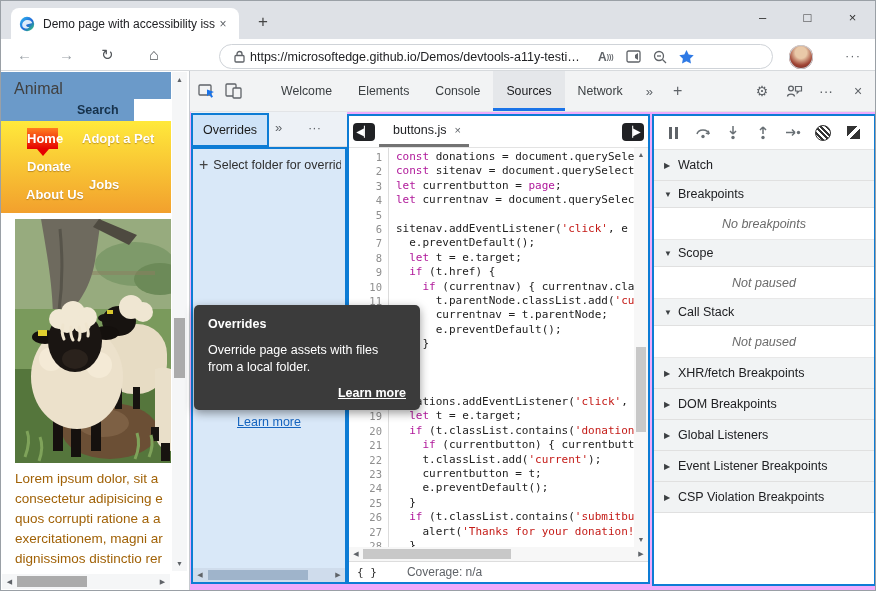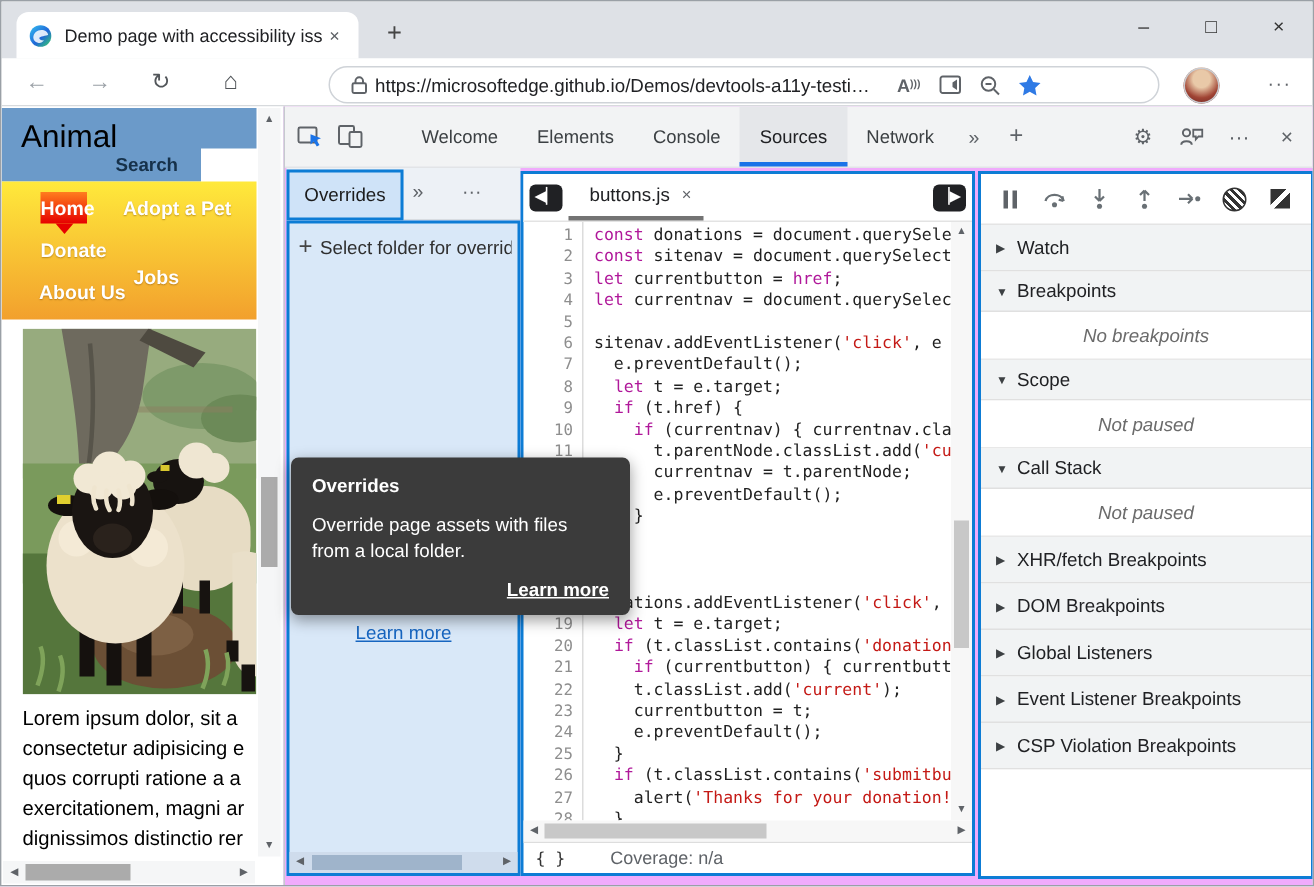--- a/index.html
+++ b/index.html
@@ -22,32 +22,32 @@
   .urlbar{position:absolute;left:218px;top:43px;width:554px;height:25px;box-sizing:border-box;border:1px solid #cfd3d8;
     border-radius:13px;background:#fff;display:flex;align-items:center;padding:0 8px 0 14px;}
   .urltext{font-size:12.5px;color:#202124;white-space:nowrap;overflow:hidden;width:336px;margin-left:5px;}
   .urlic{margin-left:12px;color:#5f6368;display:flex;align-items:center;}
   .avatar{position:absolute;left:788px;top:44px;width:24px;height:24px;border-radius:50%;
     background:radial-gradient(circle at 50% 32%,#e9c9a8 28%,#a04434 62%,#5f2020 100%);box-shadow:0 0 0 1px #c9ccd1 inset;}
   .bmenu{position:absolute;left:838px;top:42px;width:28px;text-align:center;font-size:13px;color:#5f6368;letter-spacing:1px;line-height:26px;}
   
   .page{position:absolute;left:0;top:70px;width:188px;height:521px;background:#fff;overflow:hidden;}
   .phead{position:absolute;left:0;top:1px;width:170px;height:49px;background:#6b9ac9;}
-  .pheading{position:absolute;left:13px;top:8px;font-size:21px;font-weight:300;color:#000000;}
+  .pheading{position:absolute;left:13px;top:8px;font-size:16px;font-weight:300;color:#404040;}
   .searchlbl{position:absolute;left:76px;top:31px;font-size:12.5px;font-weight:bold;color:#16314a;}
   .searchbox{position:absolute;left:133px;top:27px;width:37px;height:22px;background:#fff;border:none;}
   .pnav{position:absolute;left:0;top:50px;width:170px;height:92px;
     background:linear-gradient(#ffe93b,#f2a02d);}
   .nav-item{position:absolute;font-size:13px;font-weight:bold;color:#fff;text-shadow:0 1px 1px rgba(120,70,0,.45);white-space:nowrap;}
   .nav-active{width:31px;height:21px;line-height:21px;background:linear-gradient(#ff7d1e,#e60000);text-shadow:none;}
   .nav-arrow{position:absolute;left:36px;top:28px;width:0;height:0;border-left:6px solid transparent;
     border-right:6px solid transparent;border-top:7px solid #e60000;}
   .photo{position:absolute;left:14px;top:148px;width:156px;height:244px;overflow:hidden;}
   .lorem{position:absolute;left:14px;top:398px;width:158px;height:104px;overflow:hidden;}
-  .lorem-line{font-size:13.5px;line-height:20px;color:#000000;white-space:nowrap;overflow:hidden;}
+  .lorem-line{font-size:13.5px;line-height:20px;color:#a16207;white-space:nowrap;overflow:hidden;}
   
   .sb-track-v{position:absolute;left:171px;top:1px;width:15px;height:499px;background:#f5f6f7;}
   .sb-track-h{position:absolute;left:1px;top:503px;width:168px;height:15px;background:#f5f6f7;}
   .sb-arrow{position:absolute;color:#5f6368;font-size:7px;width:15px;height:15px;line-height:15px;text-align:center;}
   .sb-thumb{position:absolute;background:#ababab;}
   
   .devtools{position:absolute;left:188px;top:70px;width:688px;height:521px;background:#f0abfc;border-left:1px solid #c6cacf;box-sizing:border-box;}
   .dt-toolbar{position:absolute;left:0;top:0;width:100%;height:41px;background:#f2f3f4;border-bottom:1px solid #e2e4e7;
     box-sizing:border-box;display:flex;align-items:center;}
   .dt-ico{width:26px;height:26px;display:flex;align-items:center;justify-content:center;color:#5f6368;}
@@ -362,21 +362,21 @@
             <div class="gut-num">23</div>
             <div class="gut-num">24</div>
             <div class="gut-num">25</div>
             <div class="gut-num">26</div>
             <div class="gut-num">27</div>
             <div class="gut-num">28</div>
           </div>
         <div id="code">
             <div class="code-line"><span class="kw">const</span> donations = document.querySelect</div>
             <div class="code-line"><span class="kw">const</span> sitenav = document.querySelector</div>
-            <div class="code-line"><span class="kw">let</span> currentbutton = <span class="kw">href</span>;</div>
+            <div class="code-line"><span class="kw">let</span> currentbutton = <span class="kw">page</span>;</div>
             <div class="code-line"><span class="kw">let</span> currentnav = document.querySelecto</div>
             <div class="code-line">&nbsp;</div>
             <div class="code-line">sitenav.addEventListener(<span class="str">'click'</span>, e =&gt;</div>
             <div class="code-line">  e.preventDefault();</div>
             <div class="code-line">  <span class="kw">let</span> t = e.target;</div>
             <div class="code-line">  <span class="kw">if</span> (t.href) {</div>
             <div class="code-line">    <span class="kw">if</span> (currentnav) { currentnav.clas</div>
             <div class="code-line">      t.parentNode.classList.add(<span class="str">'curre</span></div>
             <div class="code-line">      currentnav = t.parentNode;</div>
             <div class="code-line">      e.preventDefault();</div>

